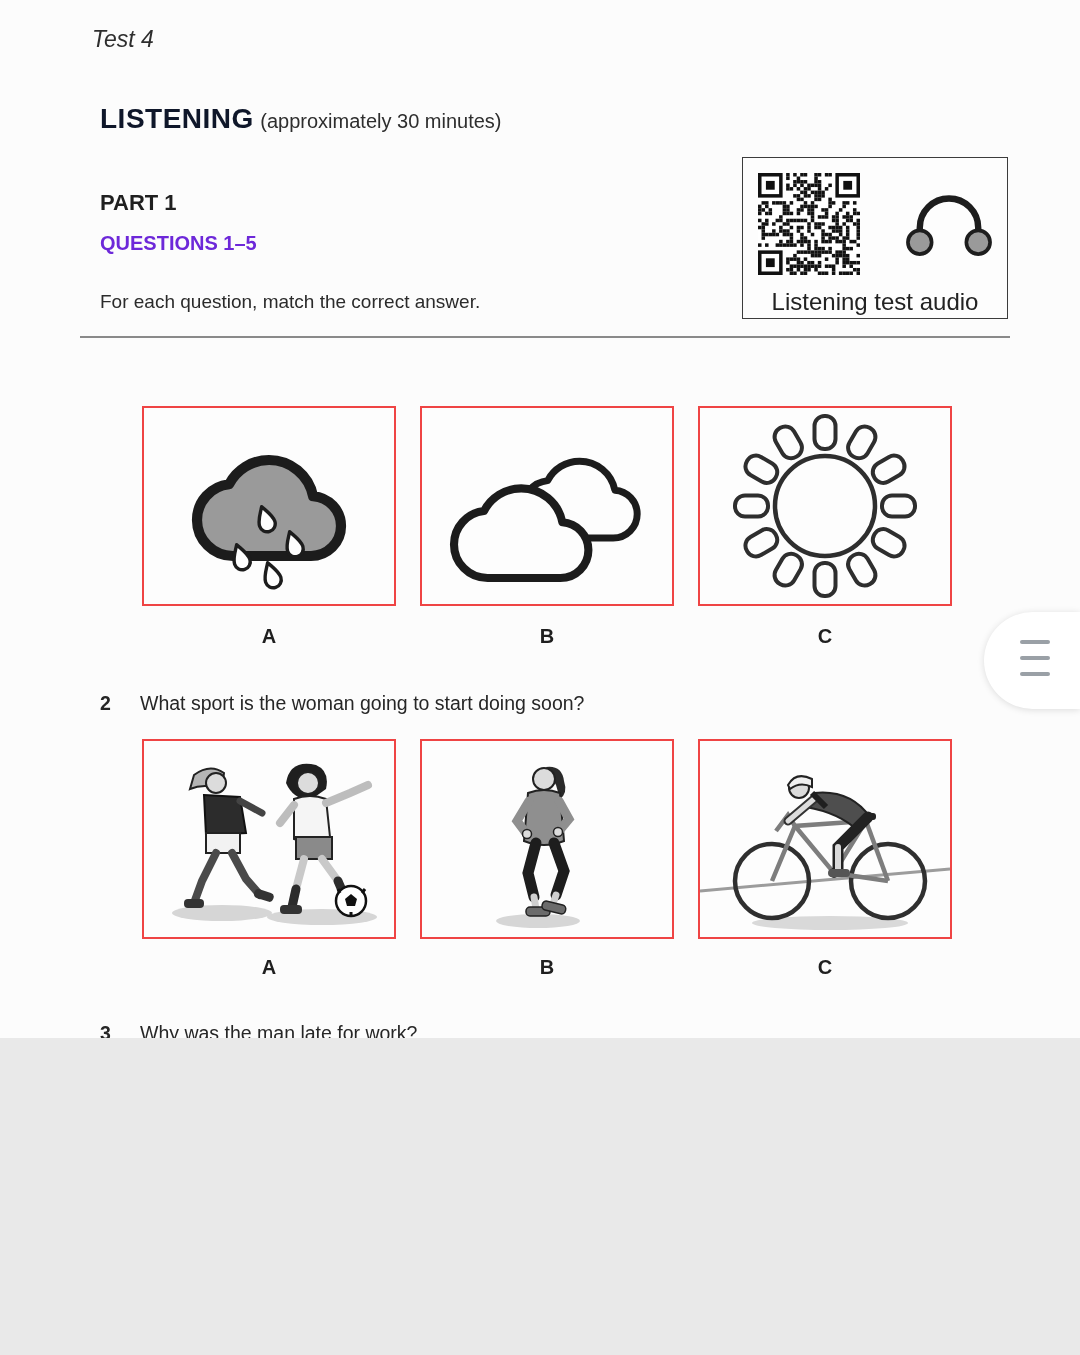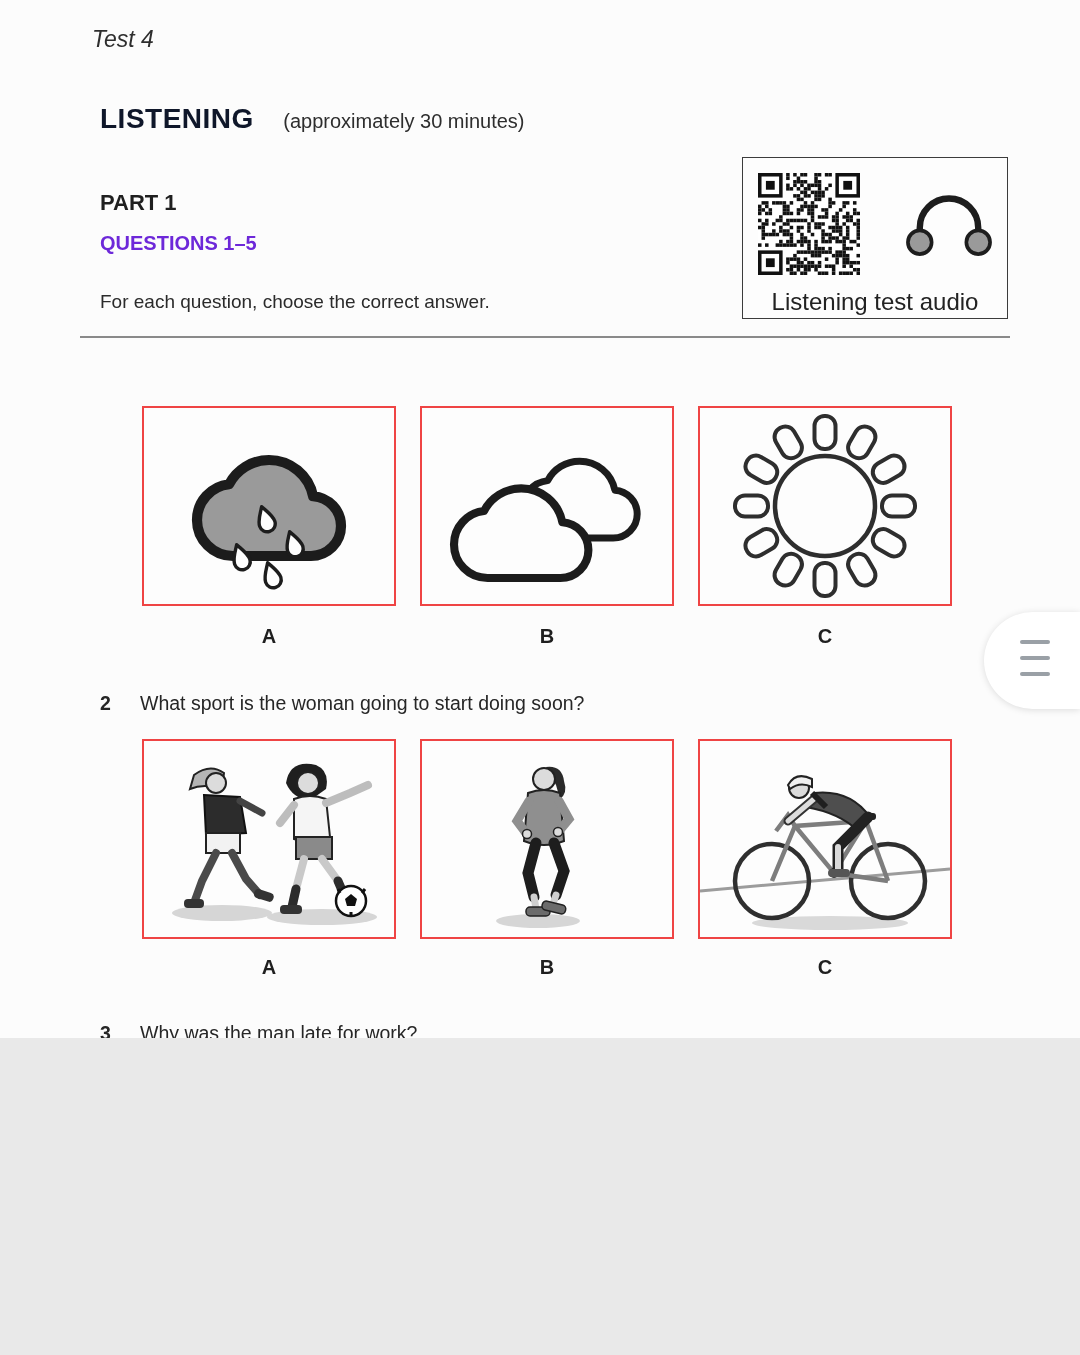--- a/index.html
+++ b/index.html
@@ -3,21 +3,21 @@
 <meta charset="utf-8">
 <style>
   html,body{margin:0;padding:0;}
   body{background:#e9e9e9;font-family:"Liberation Sans", sans-serif;}
   .page{position:relative;width:1080px;height:1038px;background:#fcfcfc;overflow:hidden;color:#2b2b2b;}
 
   .test-label{position:absolute;left:92px;top:26px;font-style:italic;font-size:23px;color:#2e2e2e;}
 
   .listening-heading{position:absolute;left:100px;top:103px;white-space:nowrap;}
   .lh-title{font-weight:bold;font-size:28px;letter-spacing:.5px;color:#0f172a;}
-  .lh-sub{font-size:20px;color:#2e2e2e;margin-left:25px;}
+  .lh-sub{font-size:20px;color:#2e2e2e;margin-left:2px;}
 
   .audio-box{position:absolute;left:742px;top:157px;width:266px;height:162px;border:1.5px solid #3c3c3c;background:#fdfdfd;box-sizing:border-box;}
   .audio-box .qr{position:absolute;left:15px;top:15px;width:102px;height:102px;}
   .audio-box .phones{position:absolute;left:160px;top:24px;width:92px;height:84px;}
   .audio-label{position:absolute;left:0;right:0;top:130px;text-align:center;font-size:24px;color:#222;}
 
   .part-title{position:absolute;left:100px;top:190px;font-weight:bold;font-size:22px;color:#1f1f1f;}
   .questions-range{position:absolute;left:100px;top:232px;font-weight:bold;font-size:20px;color:#6d28d9;}
   .instruction{position:absolute;left:100px;top:291px;font-size:19px;color:#2b2b2b;}
   .divider{position:absolute;left:80px;top:336px;width:930px;height:0;border-top:2px solid #8a8a8a;}
@@ -386,21 +386,21 @@
     <svg class="phones" viewBox="0 0 100 92">
       <path d="M18 62 V50 a32 32 0 0 1 64 0 V62" fill="none" stroke="#1d1d1d" stroke-width="7" stroke-linecap="round"></path>
       <circle cx="18" cy="66" r="13" fill="#9a9a9a" stroke="#1d1d1d" stroke-width="4"></circle>
       <circle cx="82" cy="66" r="13" fill="#9a9a9a" stroke="#1d1d1d" stroke-width="4"></circle>
     </svg>
     <div class="audio-label">Listening test audio</div>
   </div>
 
   <div class="part-title">PART 1</div>
   <div class="questions-range">QUESTIONS 1–5</div>
-  <div class="instruction">For each question, choose the correct answer.</div>
+  <div class="instruction">For each question, match the correct answer.</div>
   <div class="divider"></div>
 
 
   <div class="opt-box row1 col-a">
     <svg viewBox="0 0 250 196">
       <path d="M19.35 10.04A7.49 7.49 0 0 0 12 4C9.11 4 6.6 5.64 5.35 8.04A5.994 5.994 0 0 0 0 14c0 3.31 2.69 6 6 6h13c2.76 0 5-2.24 5-5 0-2.64-2.05-4.78-4.65-4.96z" transform="translate(53,28) scale(6)" fill="#9a9a9a" stroke="#1c1c1c" stroke-width="1.7" stroke-linejoin="round"></path>
       <g fill="#fdfdfd" stroke="#1c1c1c" stroke-width="3.4" stroke-linejoin="round">
         <path d="M0 -14 C4 -7 8 -2 8 4 a8 8 0 1 1 -16 0 C-8 -2 -4 -7 0 -14 Z" transform="translate(122,112) rotate(-18)"></path>
         <path d="M0 -14 C4 -7 8 -2 8 4 a8 8 0 1 1 -16 0 C-8 -2 -4 -7 0 -14 Z" transform="translate(150,137) rotate(-18)"></path>
         <path d="M0 -14 C4 -7 8 -2 8 4 a8 8 0 1 1 -16 0 C-8 -2 -4 -7 0 -14 Z" transform="translate(97,150) rotate(-18)"></path>

